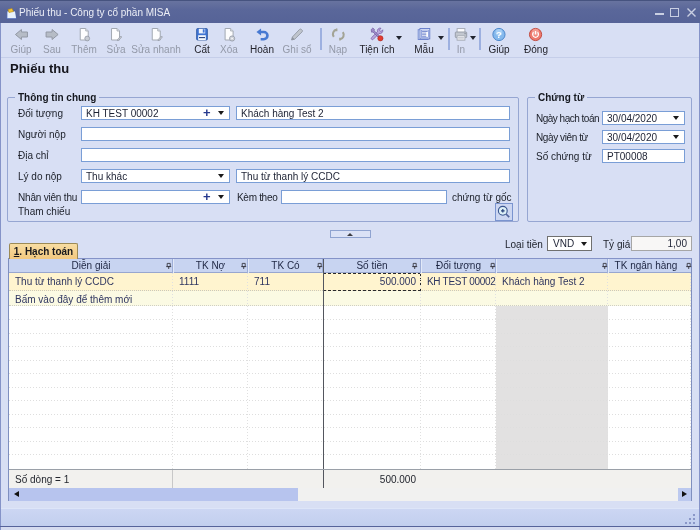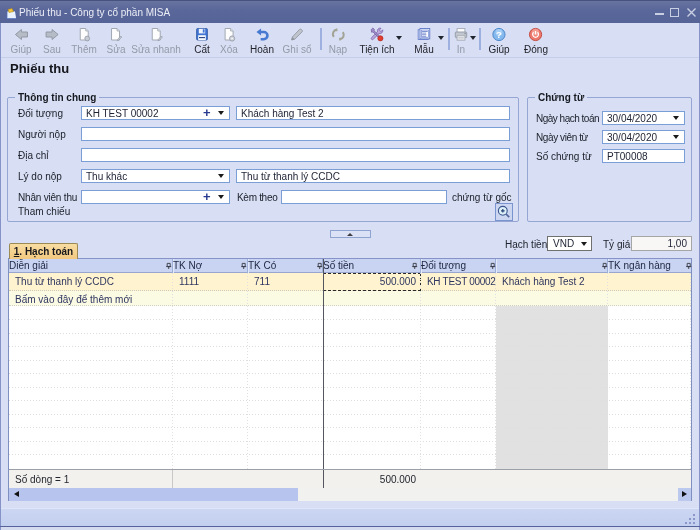--- a/index.html
+++ b/index.html
@@ -17,21 +17,21 @@
 .field{position:absolute;background:#fff;border:1px solid #7a9ed6;color:#1c2133;}
 .field .v{position:absolute;left:4px;top:1px;}
 .tri{position:absolute;width:0;height:0;border-left:3.5px solid transparent;border-right:3.5px solid transparent;border-top:4px solid #1a1a1a;}
 .plus{position:absolute;color:#273a8e;font-weight:bold;font-size:13px;line-height:10px;}
 .tbitem{position:absolute;top:26px;text-align:center;transform:translateX(-50%);}
 .tbitem .ic{display:block;margin:0 auto;height:17px;}
 .tbitem .tl{display:block;margin-top:1px;font-size:10px;white-space:nowrap;}
 .tl.dis{color:#9399a8;}
 .tl.en{color:#23232b;}
 .tsep{position:absolute;top:28px;width:1.5px;height:22px;background:#9db0e0;}
-.hcell{position:absolute;top:0;height:16px;line-height:14px;text-align:left;color:#1d2542;border-radius:6px;}
+.hcell{position:absolute;top:0;height:16px;line-height:14px;text-align:center;color:#1d2542;border-radius:6px;}
 .hsep{position:absolute;top:0;width:1px;height:14px;background:#9fafd8;box-shadow:1px 0 0 #e2e9f8;}
 .pin{position:absolute;top:3px;width:8px;height:9px;}
 .rtx{position:absolute;color:#2e3560;white-space:nowrap;}
 .vline{position:absolute;top:14px;width:1px;height:196px;background-image:linear-gradient(#e0e0e0 1px,transparent 1px);background-size:1px 3px;}
 .hline{position:absolute;left:0;width:682px;height:1px;background-image:linear-gradient(90deg,#dedede 1px,transparent 1px);background-size:3px 1px;}
 </style>
 </head>
 <body>
 <div id="win"></div>
 <div id="titlebar">
@@ -239,21 +239,21 @@
 <div class="field" style="left:602px;top:149px;width:83px;height:14px">
     <span class="v">PT00008</span>
   </div>
 
 <div class="abs" style="left:330px;top:230px;width:41px;height:8px;background:#dbe2f6;border:1px solid #8fa3d0">
  <div style="position:absolute;left:16px;top:1.5px;width:0;height:0;border-left:3.5px solid transparent;border-right:3.5px solid transparent;border-bottom:3.5px solid #3c3c42"></div>
 </div>
 
 <div class="abs" style="left:9px;top:243px;width:69px;height:16px;background:linear-gradient(#f8dda2,#f2c87f);border:1px solid #9c8a55;border-bottom:none;border-radius:2px 2px 0 0;text-align:center;font-weight:bold;color:#18181c;line-height:15px;z-index:5"><span style="text-decoration:underline">1</span>. Hạch toán</div>
 
-<div class="lab" style="left:505px;top:239px">Hạch tiền</div>
+<div class="lab" style="left:505px;top:239px">Loại tiền</div>
 <div class="abs" style="left:547px;top:236px;width:45px;height:15px;background:#fff;border:1px solid #707070;color:#1c2133">
     <span style="position:absolute;left:5px;top:1px">VND</span>
   </div>
 <div class="tri" style="left:581px;top:242px"></div>
 <div class="lab" style="left:603px;top:239px">Tỷ giá</div>
 <div class="abs" style="left:631px;top:236px;width:61px;height:15px;background:#f8f7f6;border:1px solid #a6a6a6;color:#1c2133">
     <span style="position:absolute;right:4px;top:1px">1,00</span>
   </div>
 
 <div id="grid" class="abs" style="left:8px;top:258px;width:684px;height:243px;background:#fff;border:1px solid #7f8fbf;border-top:1px solid #8593c8">

